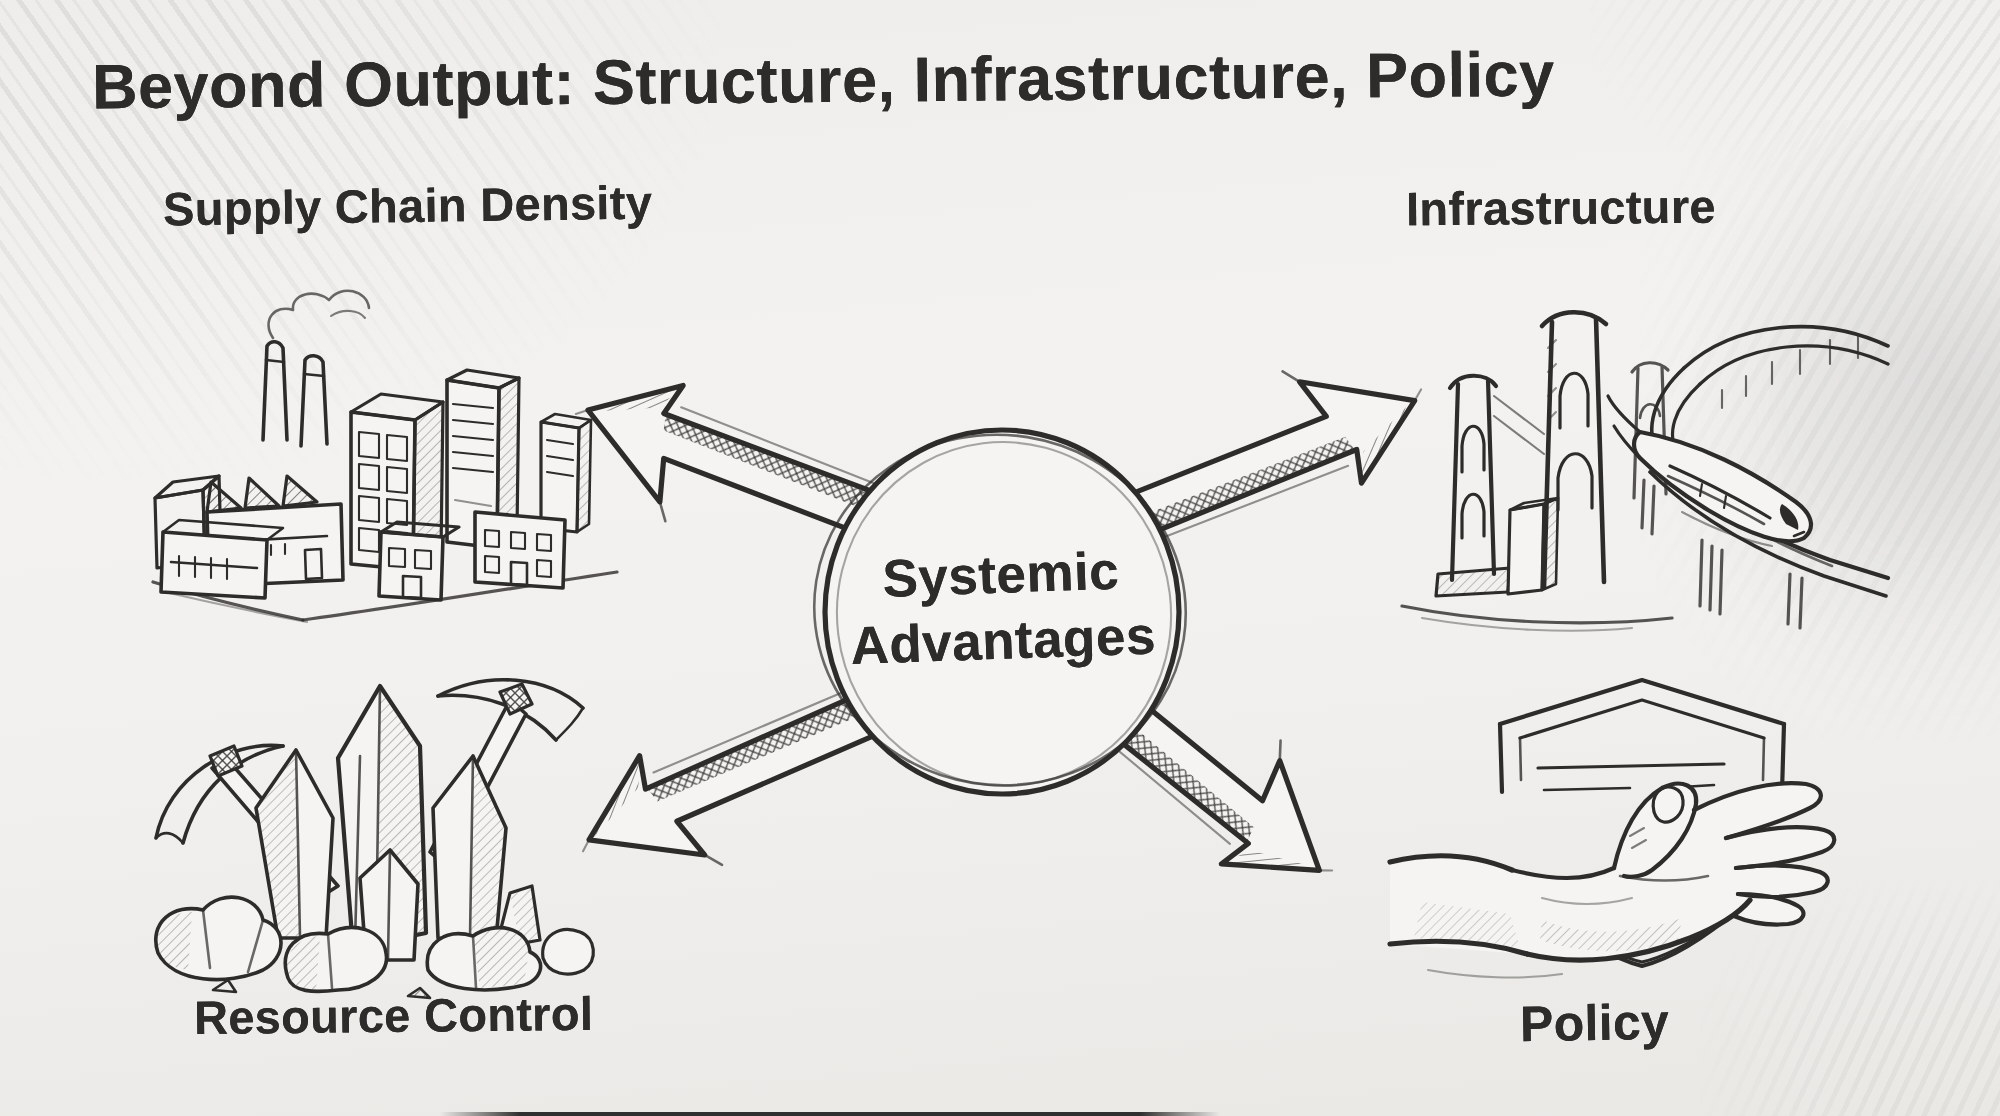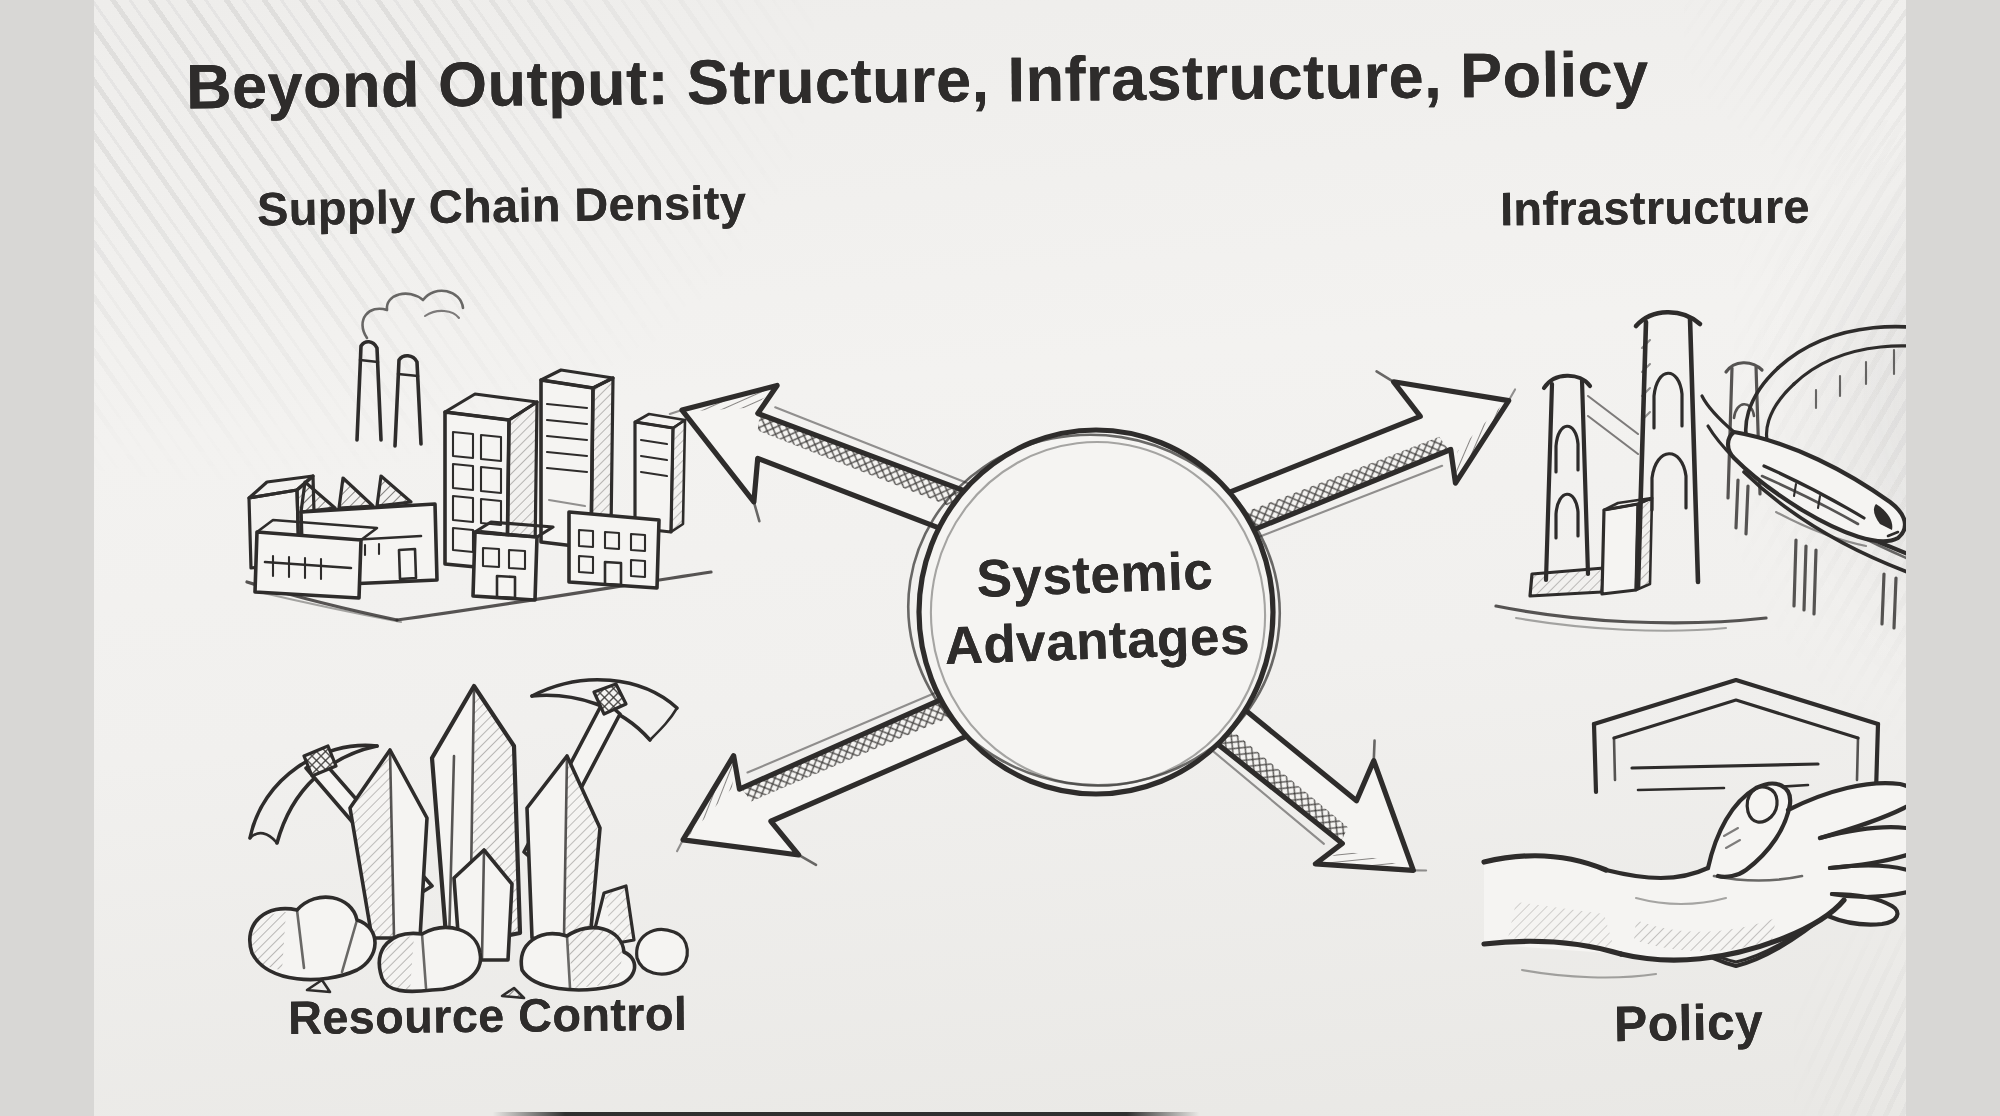--- a/index.html
+++ b/index.html
@@ -1,17 +1,17 @@
 <!DOCTYPE html>
 <html><head>
 <meta charset="utf-8">
 <style>
   html,body{margin:0;padding:0;background:#d8d7d5;}
   .stage{
-    position:relative;width:1812px;height:1116px;margin:0 auto;overflow:hidden;
+    position:relative;width:2000px;height:1116px;margin:0 auto;overflow:hidden;
     background:linear-gradient(175deg,#eeedeb 0%,#f3f2f0 35%,#f1f0ee 60%,#e9e8e5 100%);
     font-family:"Liberation Sans",sans-serif;
   }
   .smudge{position:absolute;pointer-events:none;}
   .smudge-tl{
     left:-140px;top:-160px;width:860px;height:640px;transform:rotate(0deg);
     background:repeating-linear-gradient(55deg,rgba(70,70,72,.085) 0 5px,rgba(0,0,0,0) 5px 15px,rgba(70,70,72,.05) 15px 18px,rgba(0,0,0,0) 18px 31px);
     -webkit-mask-image:radial-gradient(ellipse at 32% 30%,#000 22%,transparent 72%);
     mask-image:radial-gradient(ellipse at 32% 30%,#000 22%,transparent 72%);
   }

